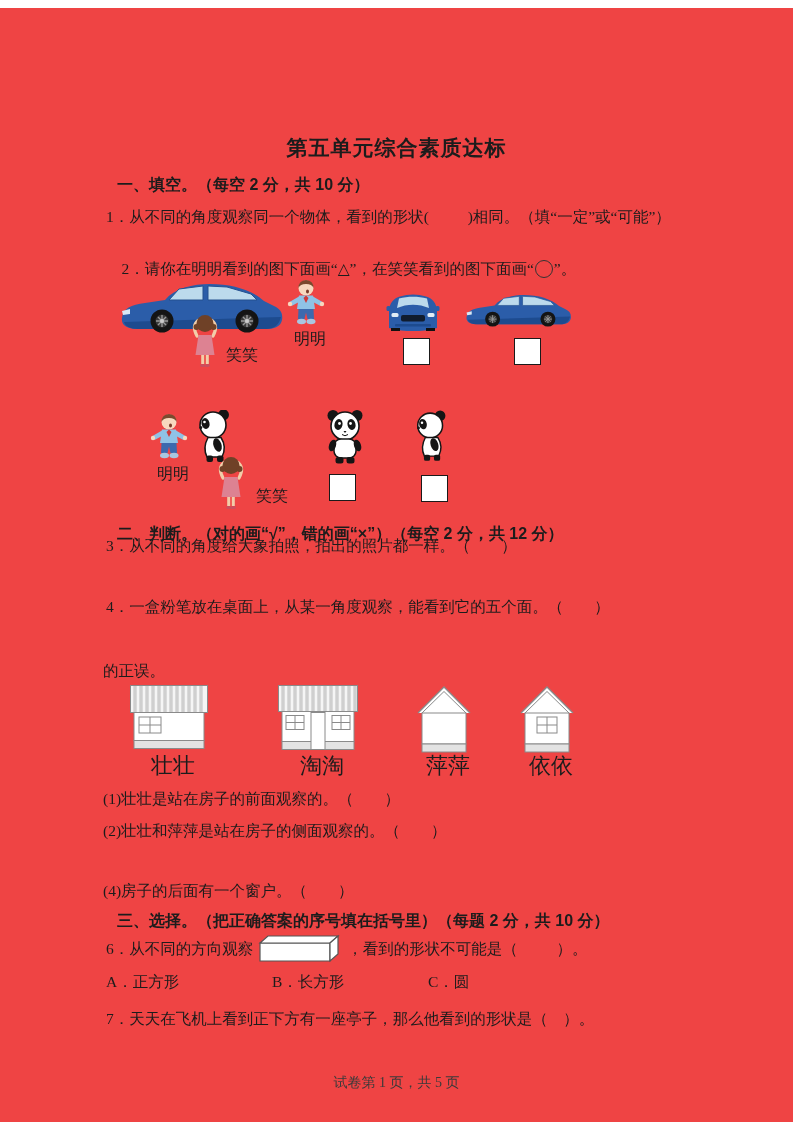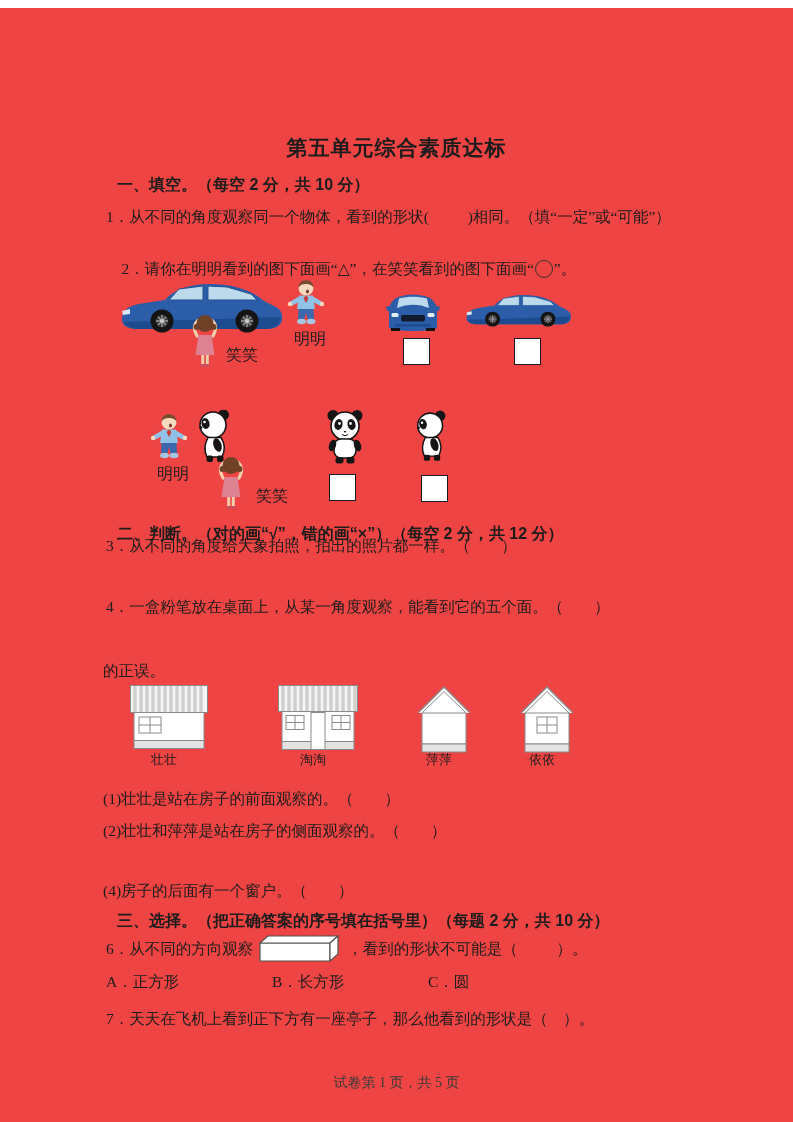--- a/index.html
+++ b/index.html
@@ -14,21 +14,21 @@
     left:0; right:0; top:126px; text-align:center;
     font-family:"Liberation Sans","DejaVu Sans",sans-serif;
     font-size:21px; font-weight:bold; letter-spacing:1px;
   }
   .sec-header {
     font-family:"Liberation Sans","DejaVu Sans",sans-serif;
     font-size:16px; font-weight:bold; white-space:pre;
   }
   .q { font-size:15.5px; white-space:pre; }
   .fig-label { font-size:16px; }
-  .house-label { font-size:13px;text-align:right; }
+  .house-label { font-size:22px;text-align:right; }
   .answer-box {
     position:absolute; width:27px; height:27px;
     border:1.6px solid #1a1a1a; background:#fff;
   }
   .q2-circle {
     display:inline-block; width:18px; height:18px; border:1.3px solid #333;
     border-radius:50%; vertical-align:-4px; margin:0 1px;
   }
   .q6-row { display:flex; align-items:center; gap:5px; }
   .footer { left:0; right:0; top:1066px; text-align:center; font-size:14px; color:#3a3a3a; white-space:pre; }

